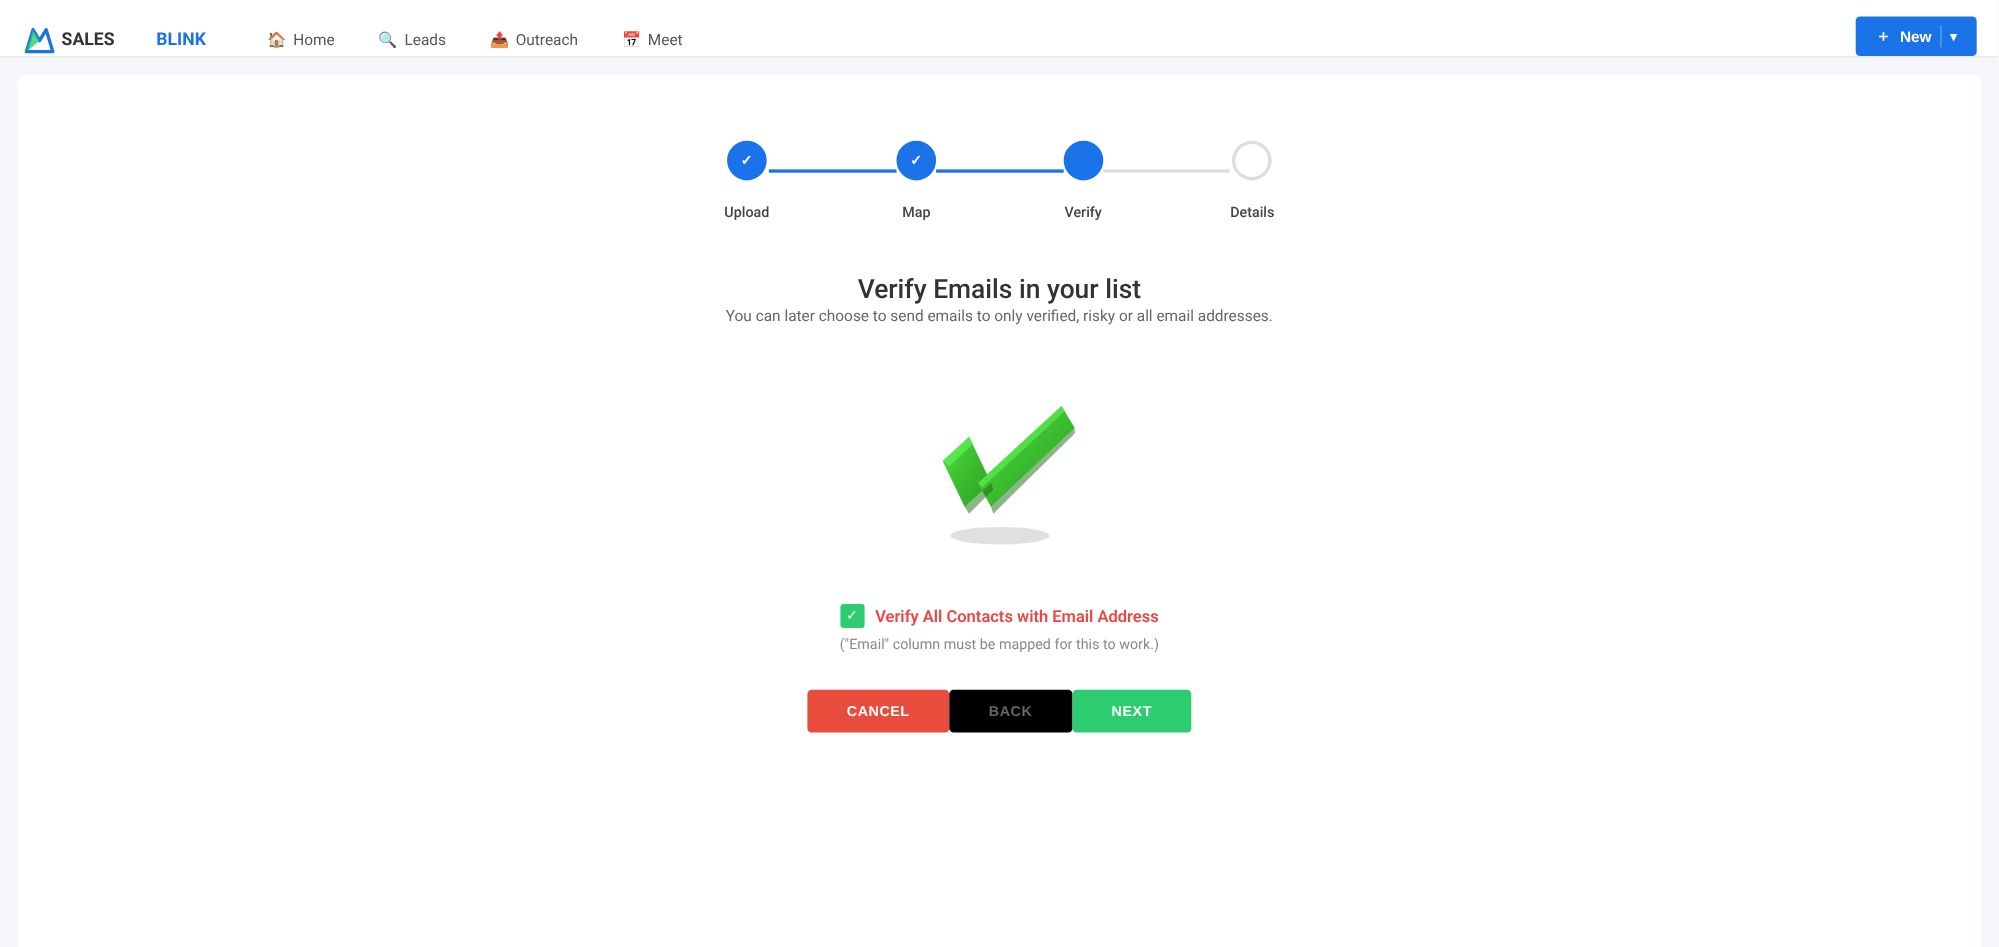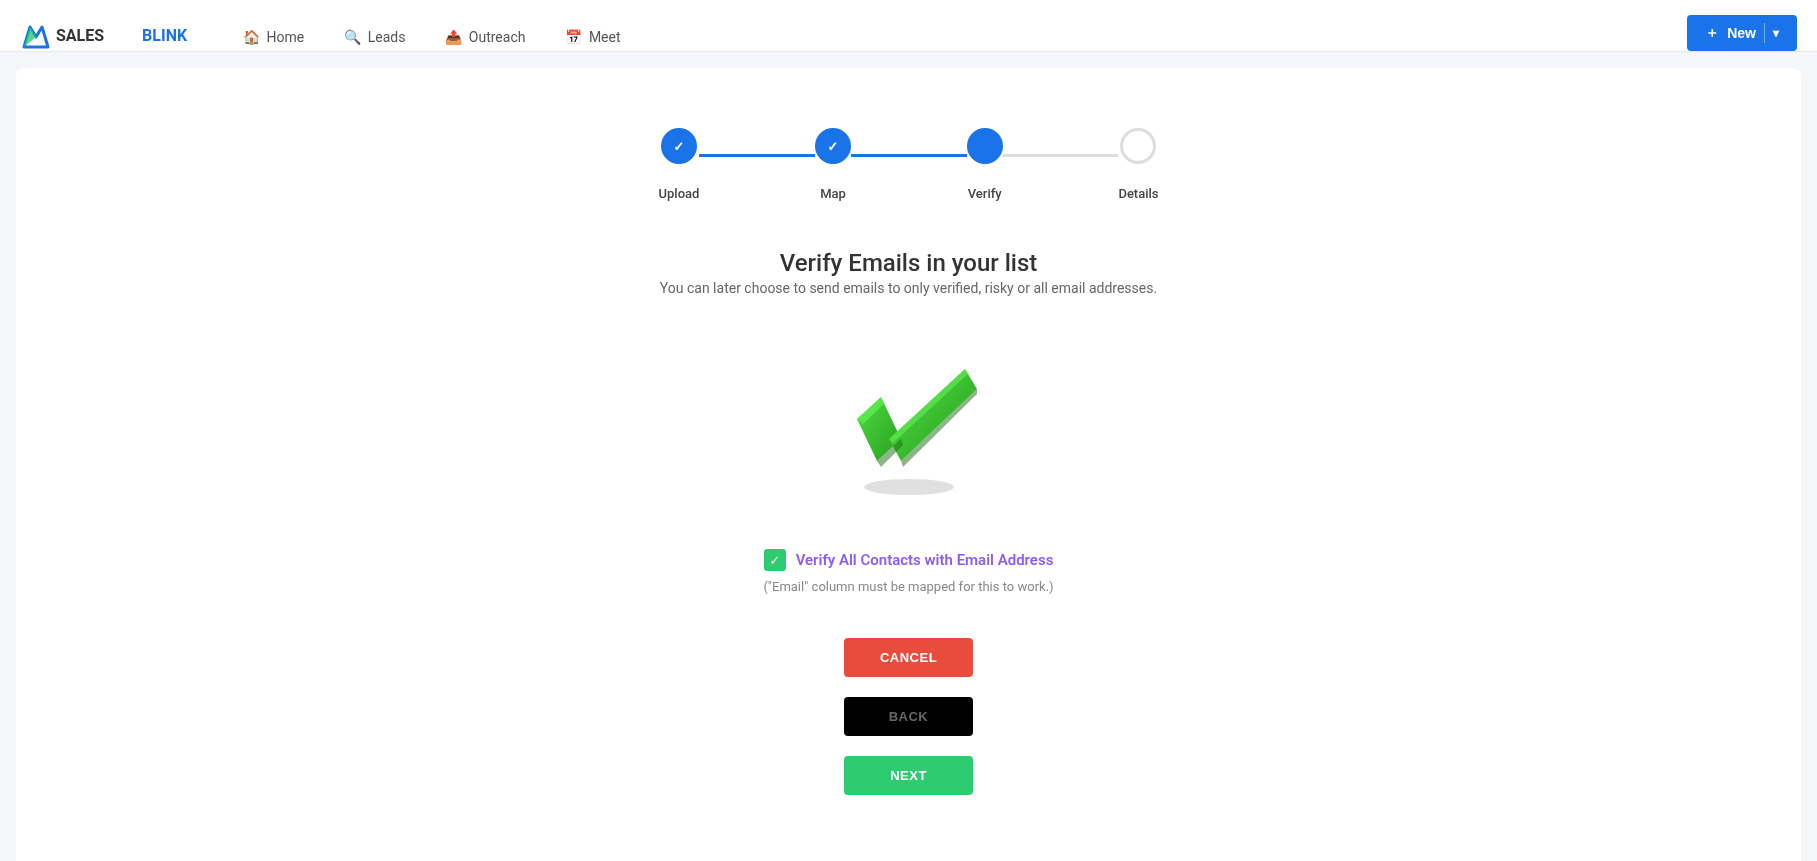--- a/index.html
+++ b/index.html
@@ -78,26 +78,26 @@
 
     
     .checkbox-row {
       display: flex; align-items: center; gap: 10px; margin-bottom: 8px;
     }
     .green-checkbox {
       width: 22px; height: 22px; background: #2ecc71; border-radius: 3px;
       display: flex; align-items: center; justify-content: center;
       color: #fff; font-size: 13px; flex-shrink: 0;
     }
-    .checkbox-label { font-size: 15px; font-weight: 600; color: #8b5cf6; }
+    .checkbox-label { font-size: 15px; font-weight: 600; color: #ef4444; }
     .checkbox-note { font-size: 13px; color: #888; text-align: center; }
 
     
     .button-row {
-      display: flex; gap: 20px; margin-top: 44px; flex-direction: column;
+      display: flex; gap: 0; margin-top: 33px;
     }
     .btn { padding: 12px 36px; border-radius: 4px; border: none; font-size: 13px; font-weight: 700; cursor: pointer; letter-spacing: 0.5px; }
     .btn-cancel { background: #e74c3c; color: #fff; }
     .btn-back { background: #000000; color: #666; }
     .btn-next { background: #2ecc71; color: #fff; }
 
     
     .check-svg { width: 160px; height: 160px; }
   </style>
 </head>

